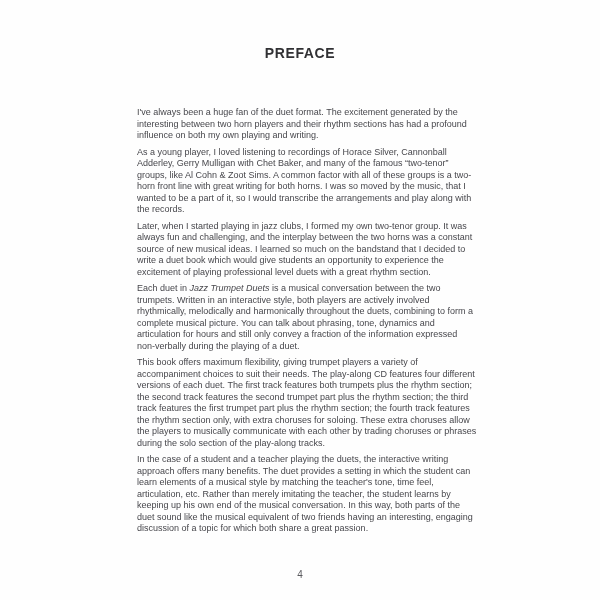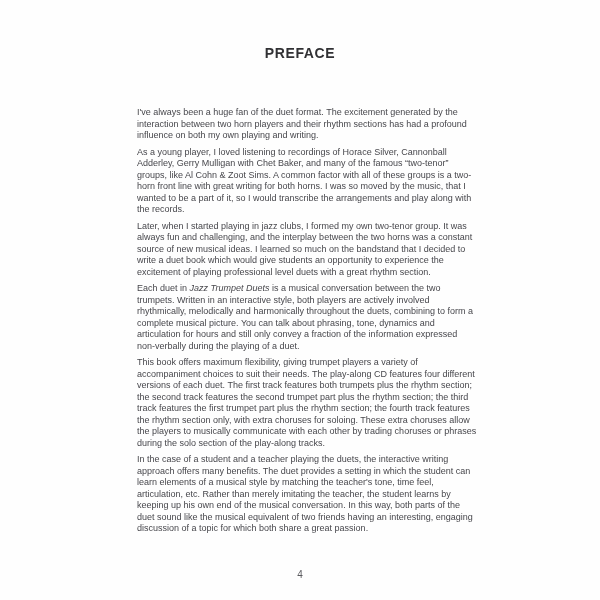--- a/index.html
+++ b/index.html
@@ -51,21 +51,21 @@
     font-size: 10px;
     color: #5a5a5e;
   }
 </style>
 </head>
 <body>
 
 <div class="page">
   <h1 class="title">PREFACE</h1>
   <div class="text-block" id="paragraphs">
-      <p><span>I've always been a huge fan of the duet format. The excitement generated by the interaction between two horn players and their rhythm sections has had a profound influence on both my own playing and writing.</span></p>
+      <p><span>I've always been a huge fan of the duet format. The excitement generated by the interesting between two horn players and their rhythm sections has had a profound influence on both my own playing and writing.</span></p>
       <p><span>As a young player, I loved listening to recordings of Horace Silver, Cannonball Adderley, Gerry Mulligan with Chet Baker, and many of the famous “two-tenor” groups, like Al Cohn &amp; Zoot Sims.  A common factor with all of these groups is a two-horn front line with great writing for both horns. I was so moved by the music, that I wanted to be a part of it, so I would transcribe the arrangements and play along with the records.</span></p>
       <p><span>Later, when I started playing in jazz clubs, I formed my own two-tenor group. It was always fun and challenging, and the interplay between the two horns was a constant source of new musical ideas. I learned so much on the bandstand that I decided to write a duet book which would give students an opportunity to experience the excitement of playing professional level duets with a great rhythm section.</span></p>
       <p><span>Each duet in </span><em>Jazz Trumpet Duets</em><span> is a musical conversation between the two trumpets. Written in an interactive style, both players are actively involved rhythmically, melodically and harmonically throughout the duets, combining to form a complete musical picture. You can talk about phrasing, tone, dynamics and articulation for hours and still only convey a fraction of the information expressed non-verbally during the playing of a duet.</span></p>
       <p><span>This book offers maximum flexibility, giving trumpet players a variety of accompaniment choices to suit their needs. The play-along CD features four different versions of each duet. The first track features both trumpets plus the rhythm section; the second track features the second trumpet part plus the rhythm section; the third track features the first trumpet part plus the rhythm section; the fourth track features the rhythm section only, with extra choruses for soloing. These extra choruses allow the players to musically communicate with each other by trading choruses or phrases during the solo section of the play-along tracks.</span></p>
       <p><span>In the case of a student and a teacher playing the duets, the interactive writing approach offers many benefits. The duet provides a setting in which the student can learn elements of a musical style by matching the teacher's tone, time feel, articulation, etc. Rather than merely imitating the teacher, the student learns by keeping up his own end of the musical conversation. In this way, both parts of the duet sound like the musical equivalent of two friends having an interesting, engaging discussion of a topic for which both share a great passion.</span></p>
     </div>
   <div class="page-number">4</div>
 </div>
 
 </body></html>

